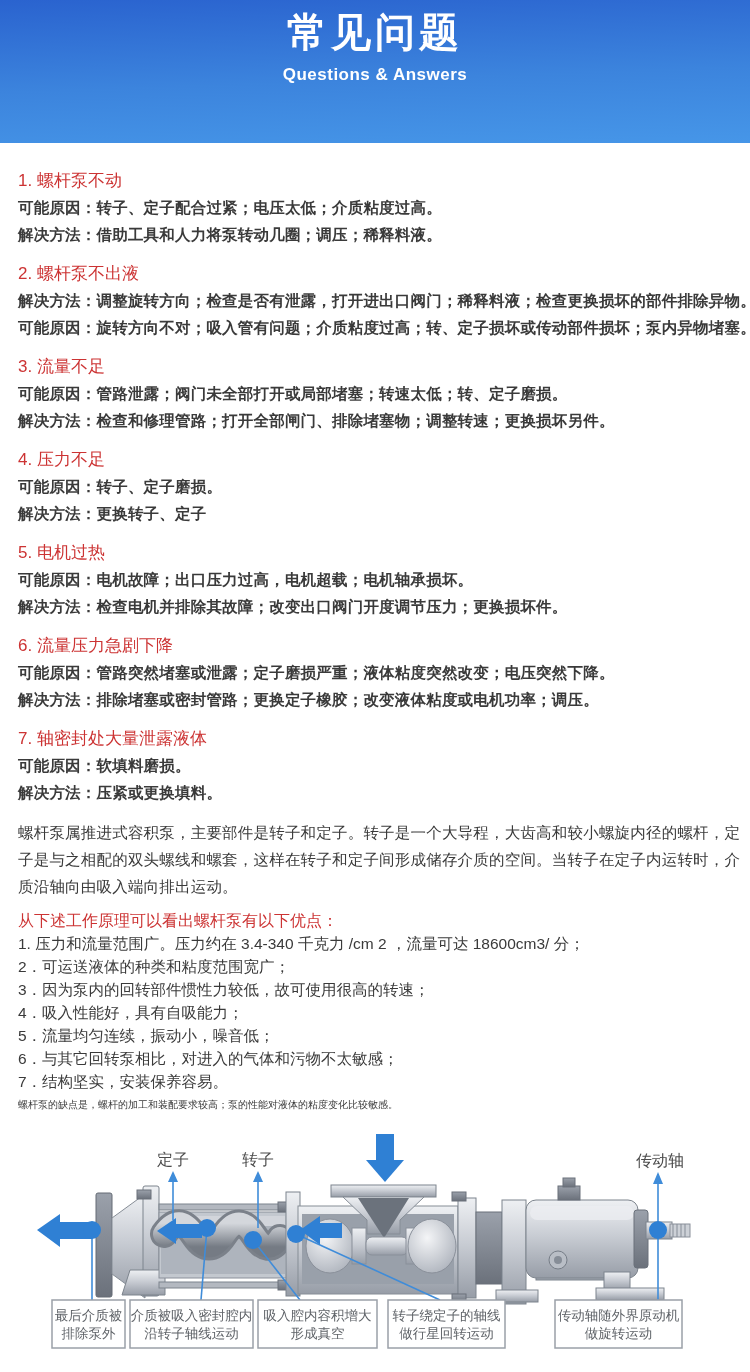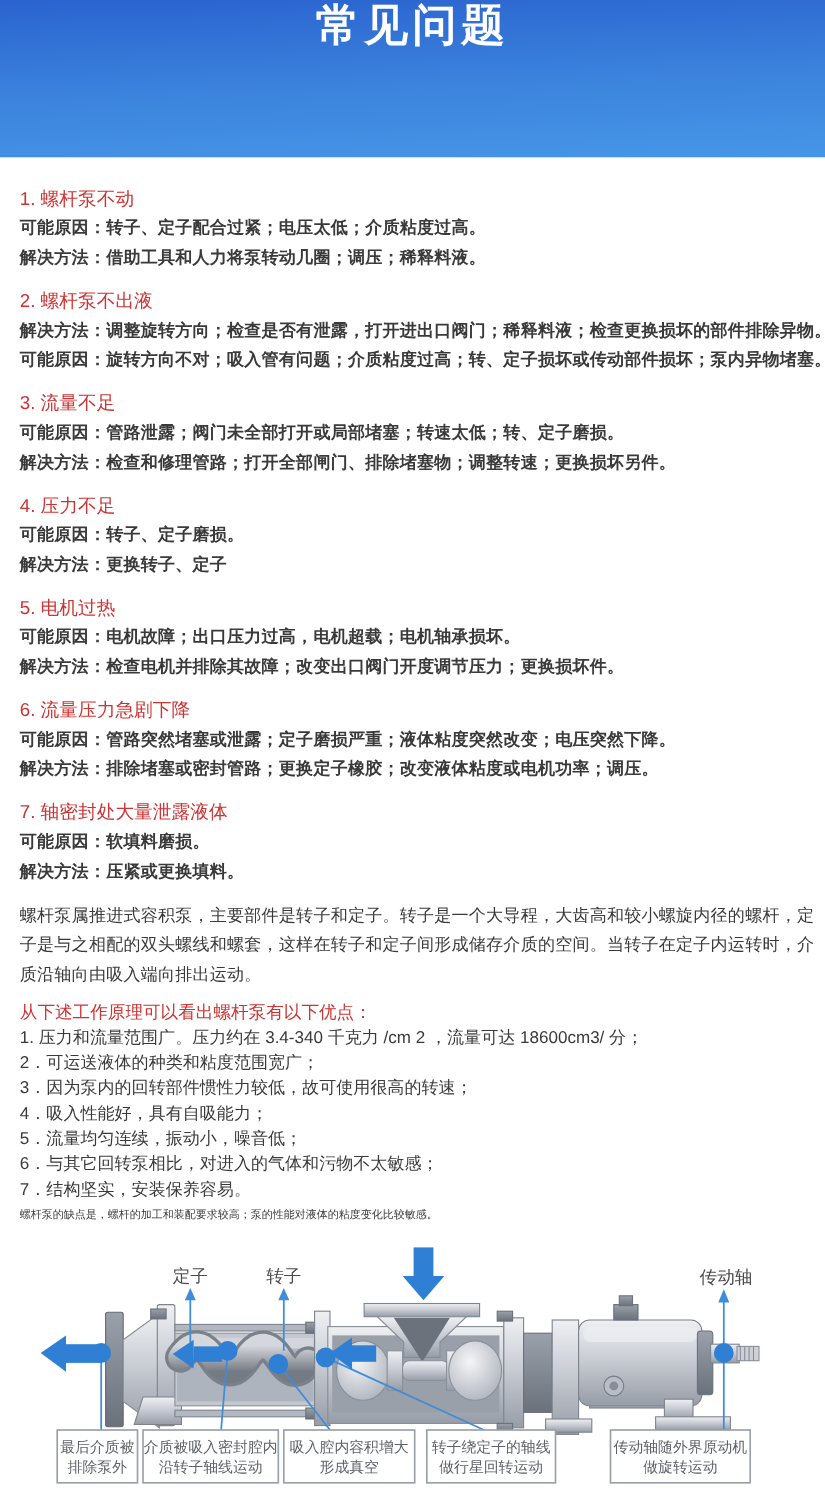--- a/index.html
+++ b/index.html
@@ -2,21 +2,21 @@
 <html><head>
 <meta charset="utf-8">
 <style>
   * { margin:0; padding:0; box-sizing:border-box; }
   html,body { background:#fff; }
   body { width:750px; font-family:"Liberation Sans","DejaVu Sans",sans-serif; }
   .page { position:relative; width:750px; height:1372px; background:#ffffff; overflow:hidden; }
 
   
   .hero { height:143px; background:linear-gradient(178deg,#2a63cf 0%,#3c84dd 55%,#4696e8 100%); text-align:center; color:#fff; }
-  .hero-title { font-size:40px; font-weight:bold; letter-spacing:4px; padding-top:0; line-height:46px; }
+  .hero-title { font-size:40px; font-weight:bold; letter-spacing:4px; padding-top:9px; line-height:46px; }
   .hero-sub { font-size:17px; font-weight:bold; letter-spacing:0.5px; margin-top:10px; }
 
   
   .content { padding:25px 8px 0 18px; }
   .faq-block { margin-bottom:13px; }
   .faq-title { color:#cc3333; font-size:17px; line-height:26px; white-space:nowrap; }
   .faq-line { color:#3a3a3a; font-size:15.5px; line-height:27px; white-space:nowrap; letter-spacing:0.2px;font-weight:bold; }
 
   .desc { margin-top:12px; color:#3a3a3a; font-size:15.5px; line-height:27px; letter-spacing:0.2px; }
 
@@ -31,20 +31,21 @@
   .part-label { font-size:16px; fill:#4b4b4b; }
   .callout-text { font-size:13.5px; fill:#5f6368; }
 </style>
 </head>
 <body>
 
 <div class="page">
 
   <header class="hero">
     <div class="hero-title">常见问题</div>
+    <div class="hero-sub">Questions &amp; Answers</div>
   </header>
 
   <div class="content">
 
     <div class="faq-block">
       <div class="faq-title">1. 螺杆泵不动</div>
       <div class="faq-line">可能原因：转子、定子配合过紧；电压太低；介质粘度过高。</div>
       <div class="faq-line">解决方法：借助工具和人力将泵转动几圈；调压；稀释料液。</div>
     </div>
 

